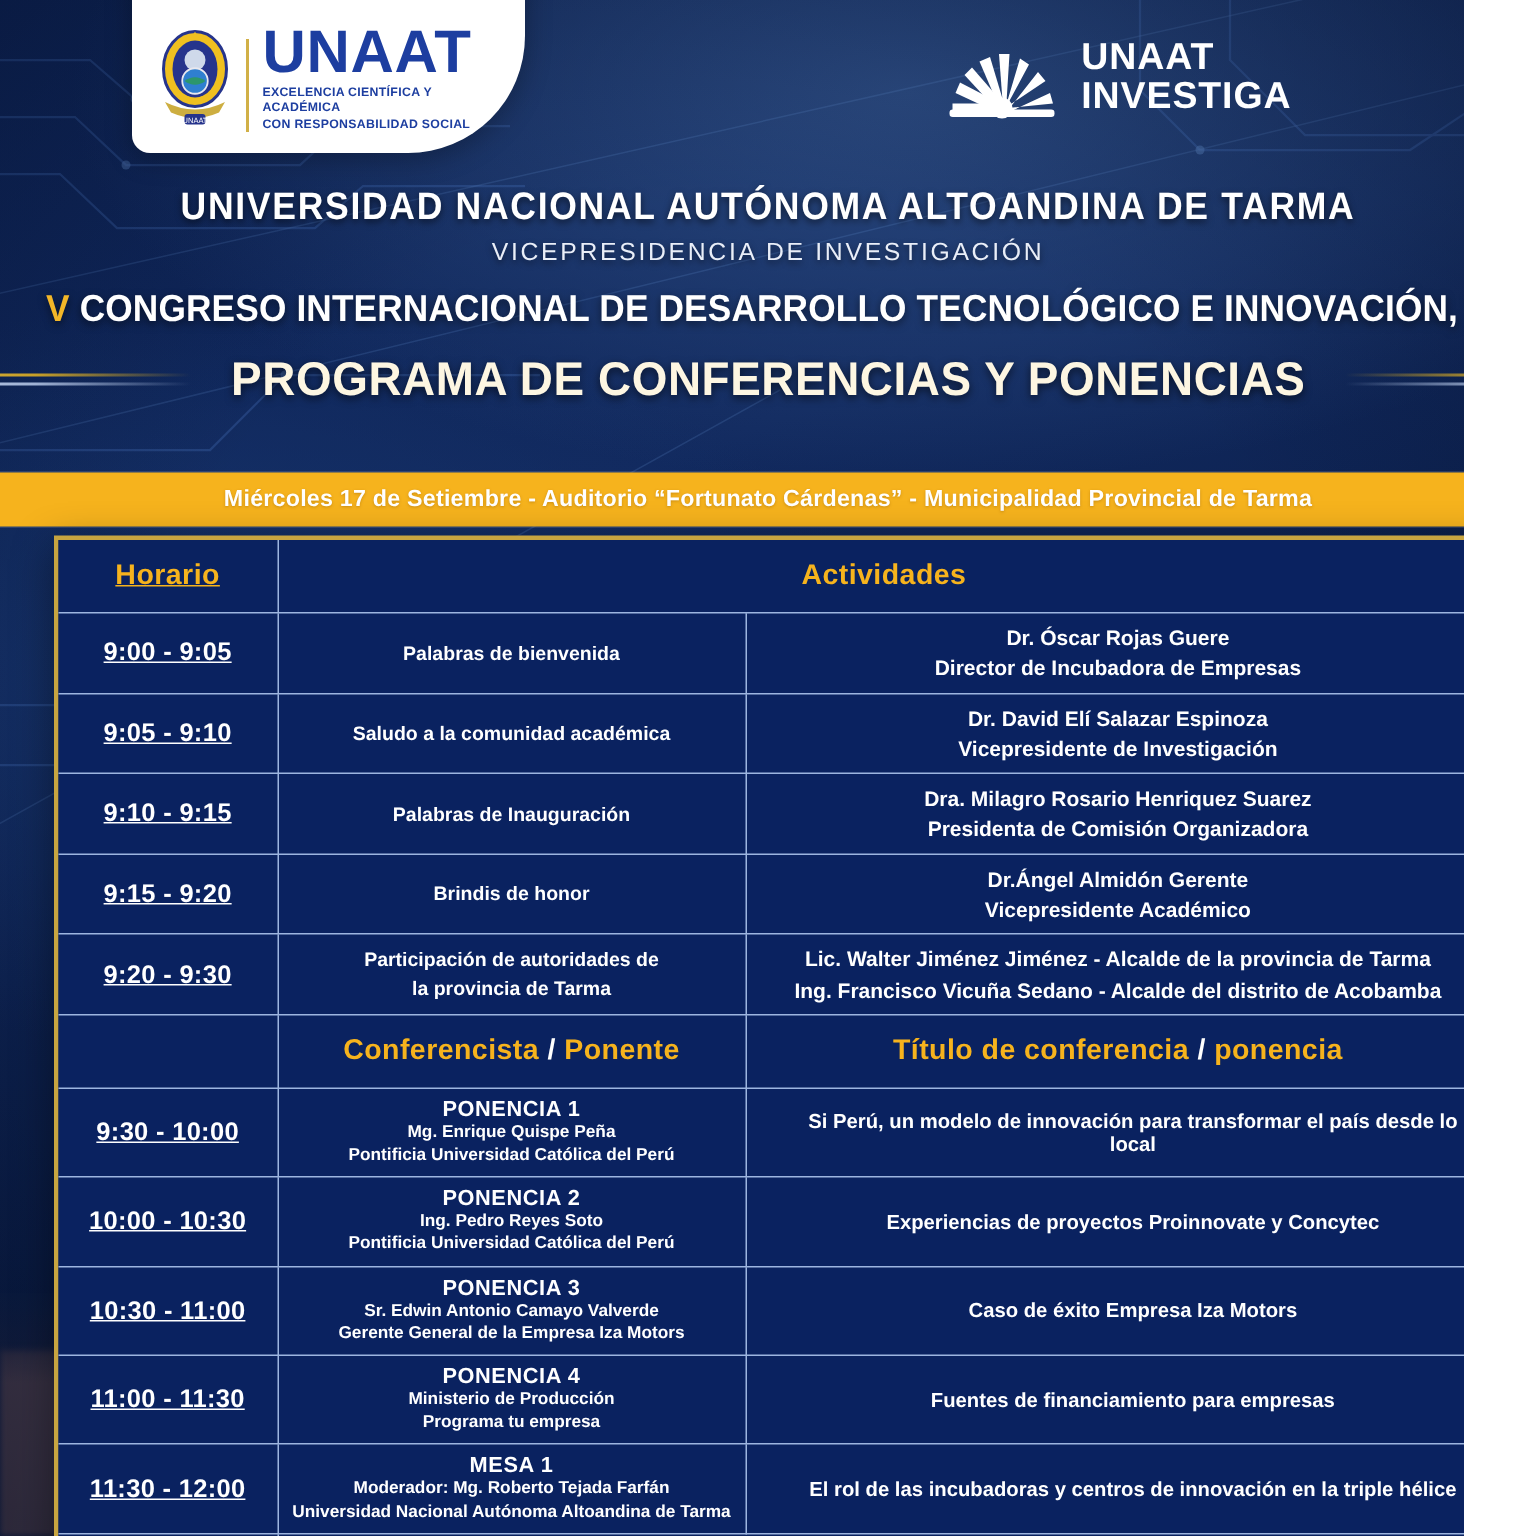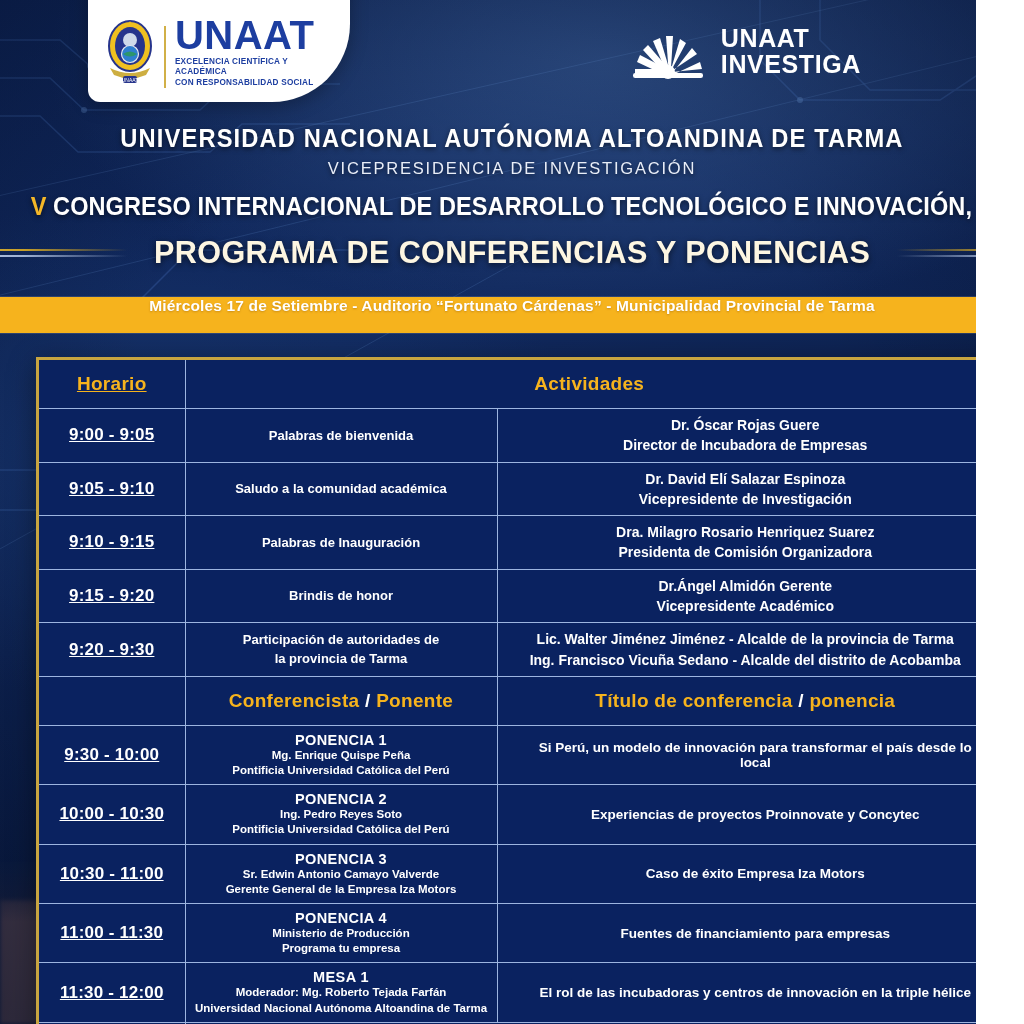--- a/index.html
+++ b/index.html
@@ -119,23 +119,23 @@
 
   .t-programa {
     font-size: 31.5px; font-weight: 700; letter-spacing: .4px;
     color: #fdf6e2; white-space: nowrap;
     text-shadow: 0 2px 6px rgba(0,0,0,.6);
     transform: scaleX(.97);
   }
 
   
   .date-band {
-    position: absolute; left: 0; top: 297px; width: 1024px; height: 36px;
+    position: absolute; left: 0; top: 315px; width: 1024px; height: 36px;
     background: #f6b31d;
-    display: flex; align-items: flex-start; justify-content: center;
+    display: flex; align-items: center; justify-content: center;
     box-shadow: 0 0 0 1px rgba(255,255,255,.12);
   }
   .date-band .txt {
     color: #ffffff; font-size: 15.5px; font-weight: 700; letter-spacing: .15px;
     text-shadow: 0 1px 2px rgba(120,70,0,.35);
   }
 
   
   .table-wrap {
     position: absolute; left: 36px; top: 357px;

